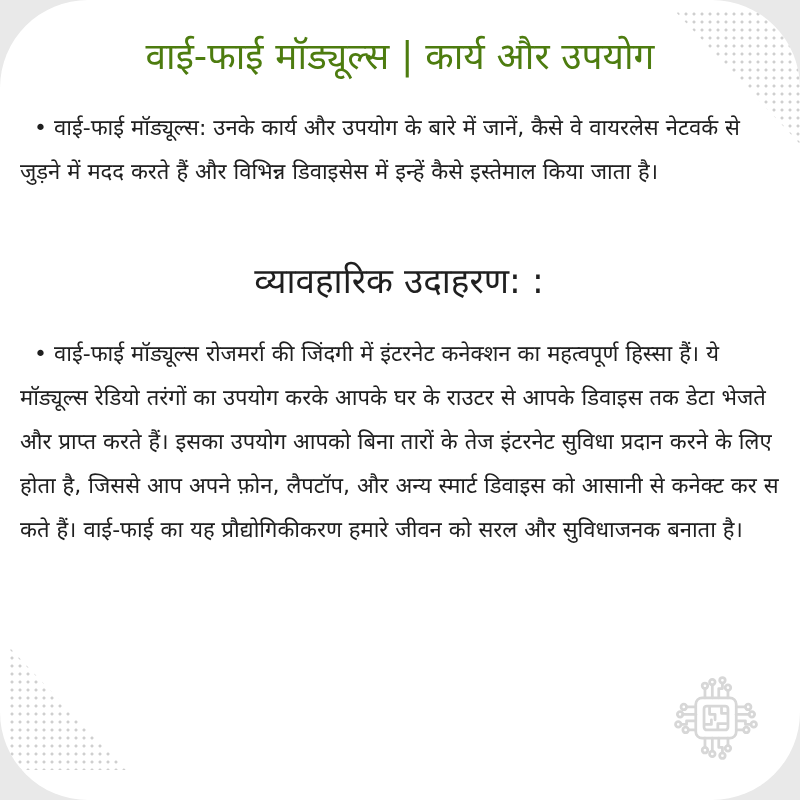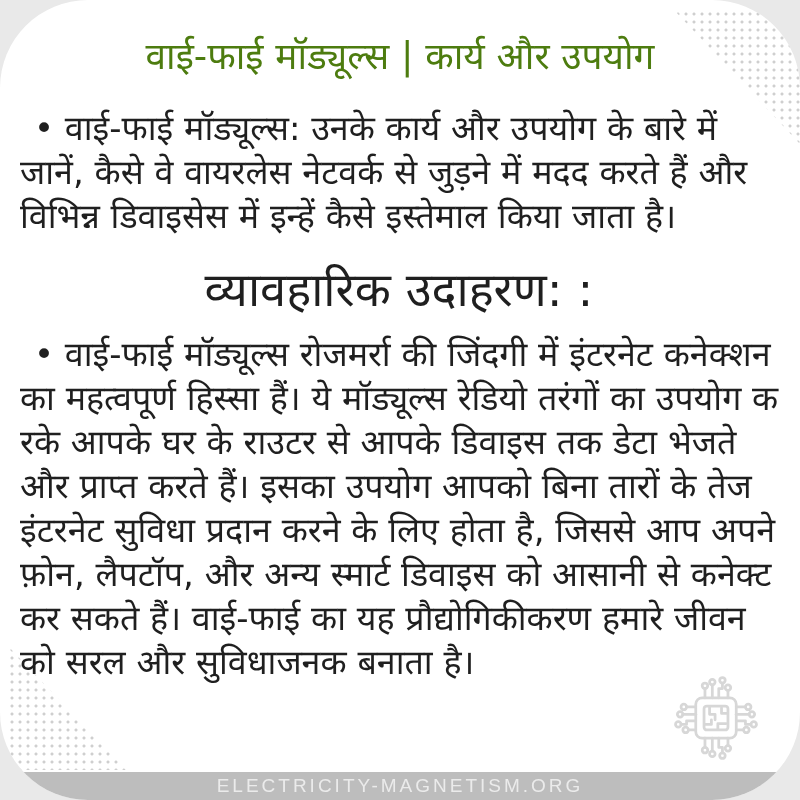--- a/index.html
+++ b/index.html
@@ -31,36 +31,36 @@
     font-size: 37px;
     font-weight: 500;
     color: #4d7c0f;
     line-height: 1.45;
   }
   .para {
     position: absolute;
     left: 20px;
     right: 20px;
     margin: 0;
-    font-size: 34px;
+    font-size: 22px;
     line-height: 44px;
     font-weight: 400;
     color: #1f1f1f;
     word-break: break-all;
     text-indent: 14px;
   }
   .para-intro { top: 106px; }
   .section-heading {
     position: absolute;
     top: 256px;
     left: 28px;
     right: 30px;
     margin: 0;
     text-align: center;
-    font-size: 47px;
+    font-size: 35px;
     font-weight: 500;
     color: #1f1f1f;
     line-height: 1.45;
   }
   .para-body { top: 332px; }
   .dots {
     position: absolute;
     background-image: radial-gradient(circle, #cfcfcf 1.4px, transparent 1.7px);
     background-size: 8px 8px;
   }
@@ -157,17 +157,14 @@
         <circle cx="85" cy="38" r="3"></circle>
       <path d="M72 46 H86"></path>
         <circle cx="89" cy="46" r="3"></circle>
       <path d="M72 53 H82 V57 H88"></path>
         <circle cx="91" cy="57" r="3"></circle>
       <path d="M72 63 H80"></path>
         <circle cx="83" cy="63" r="3"></circle>
     </g>
   </svg>
 
-  <div class="footer-bar">
-    <span class="footer-text">ELECTRICITY-MAGNETISM.ORG</span>
-  </div>
 
 </div>
 
 </body></html>

